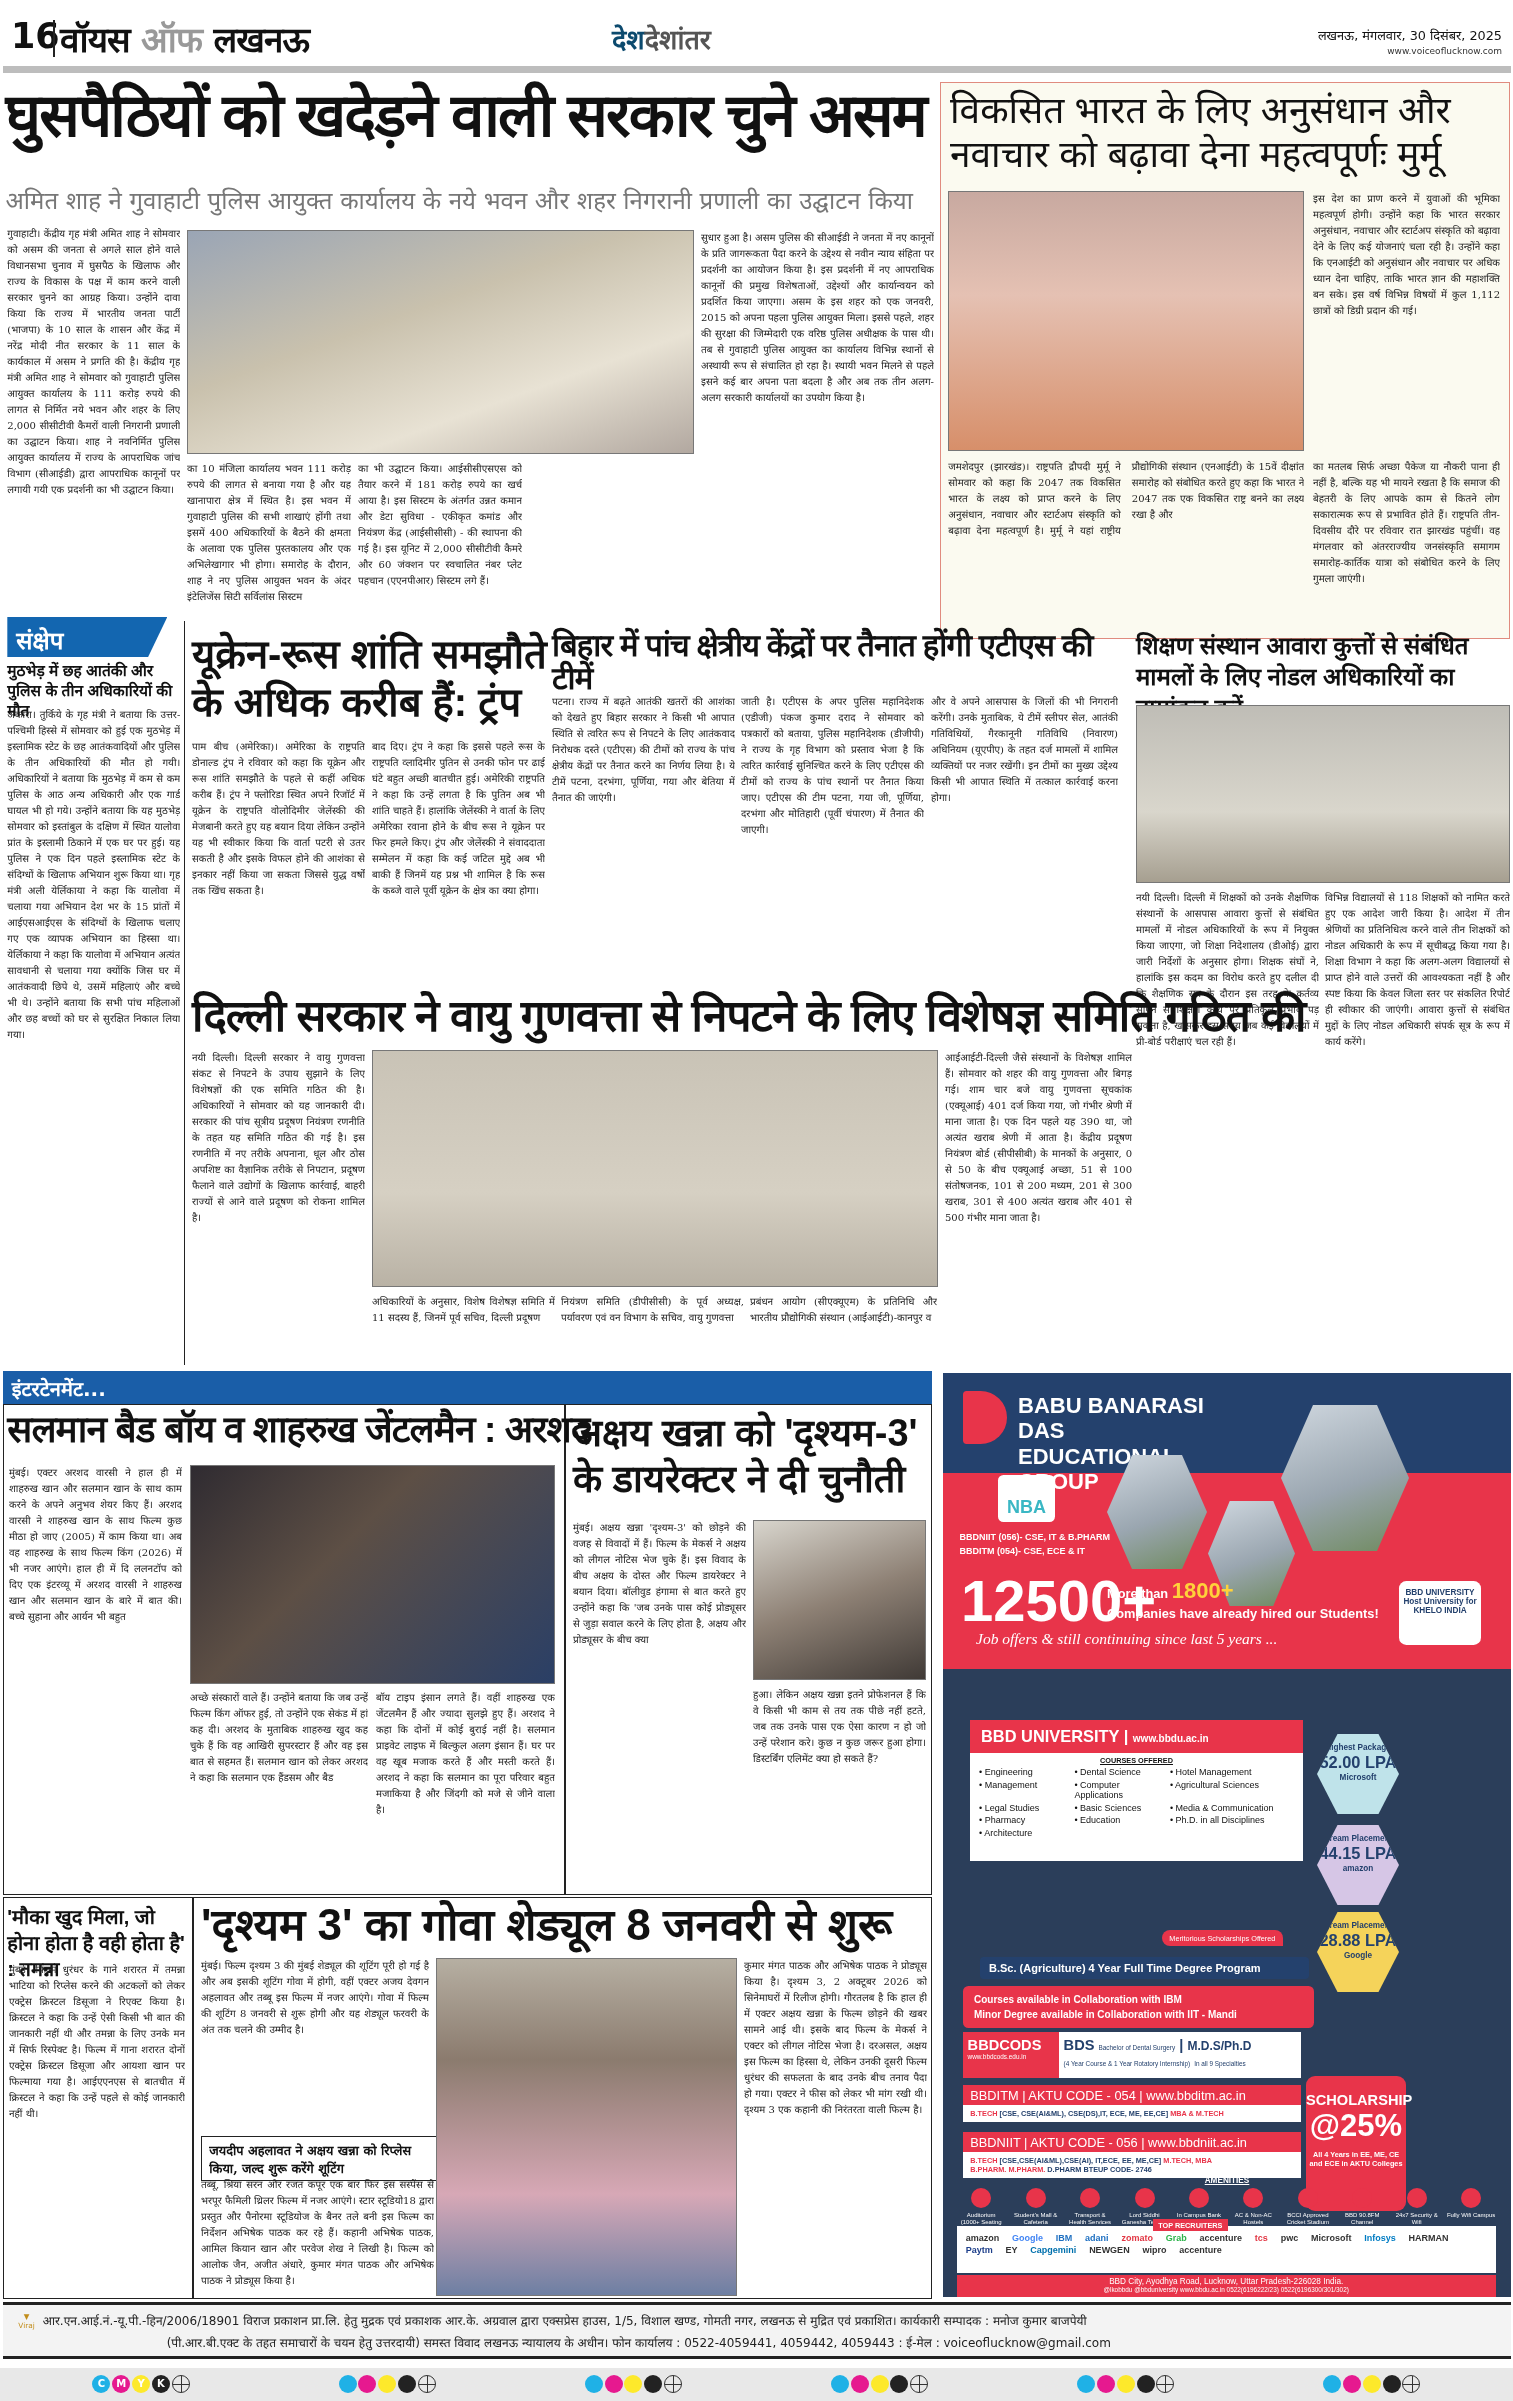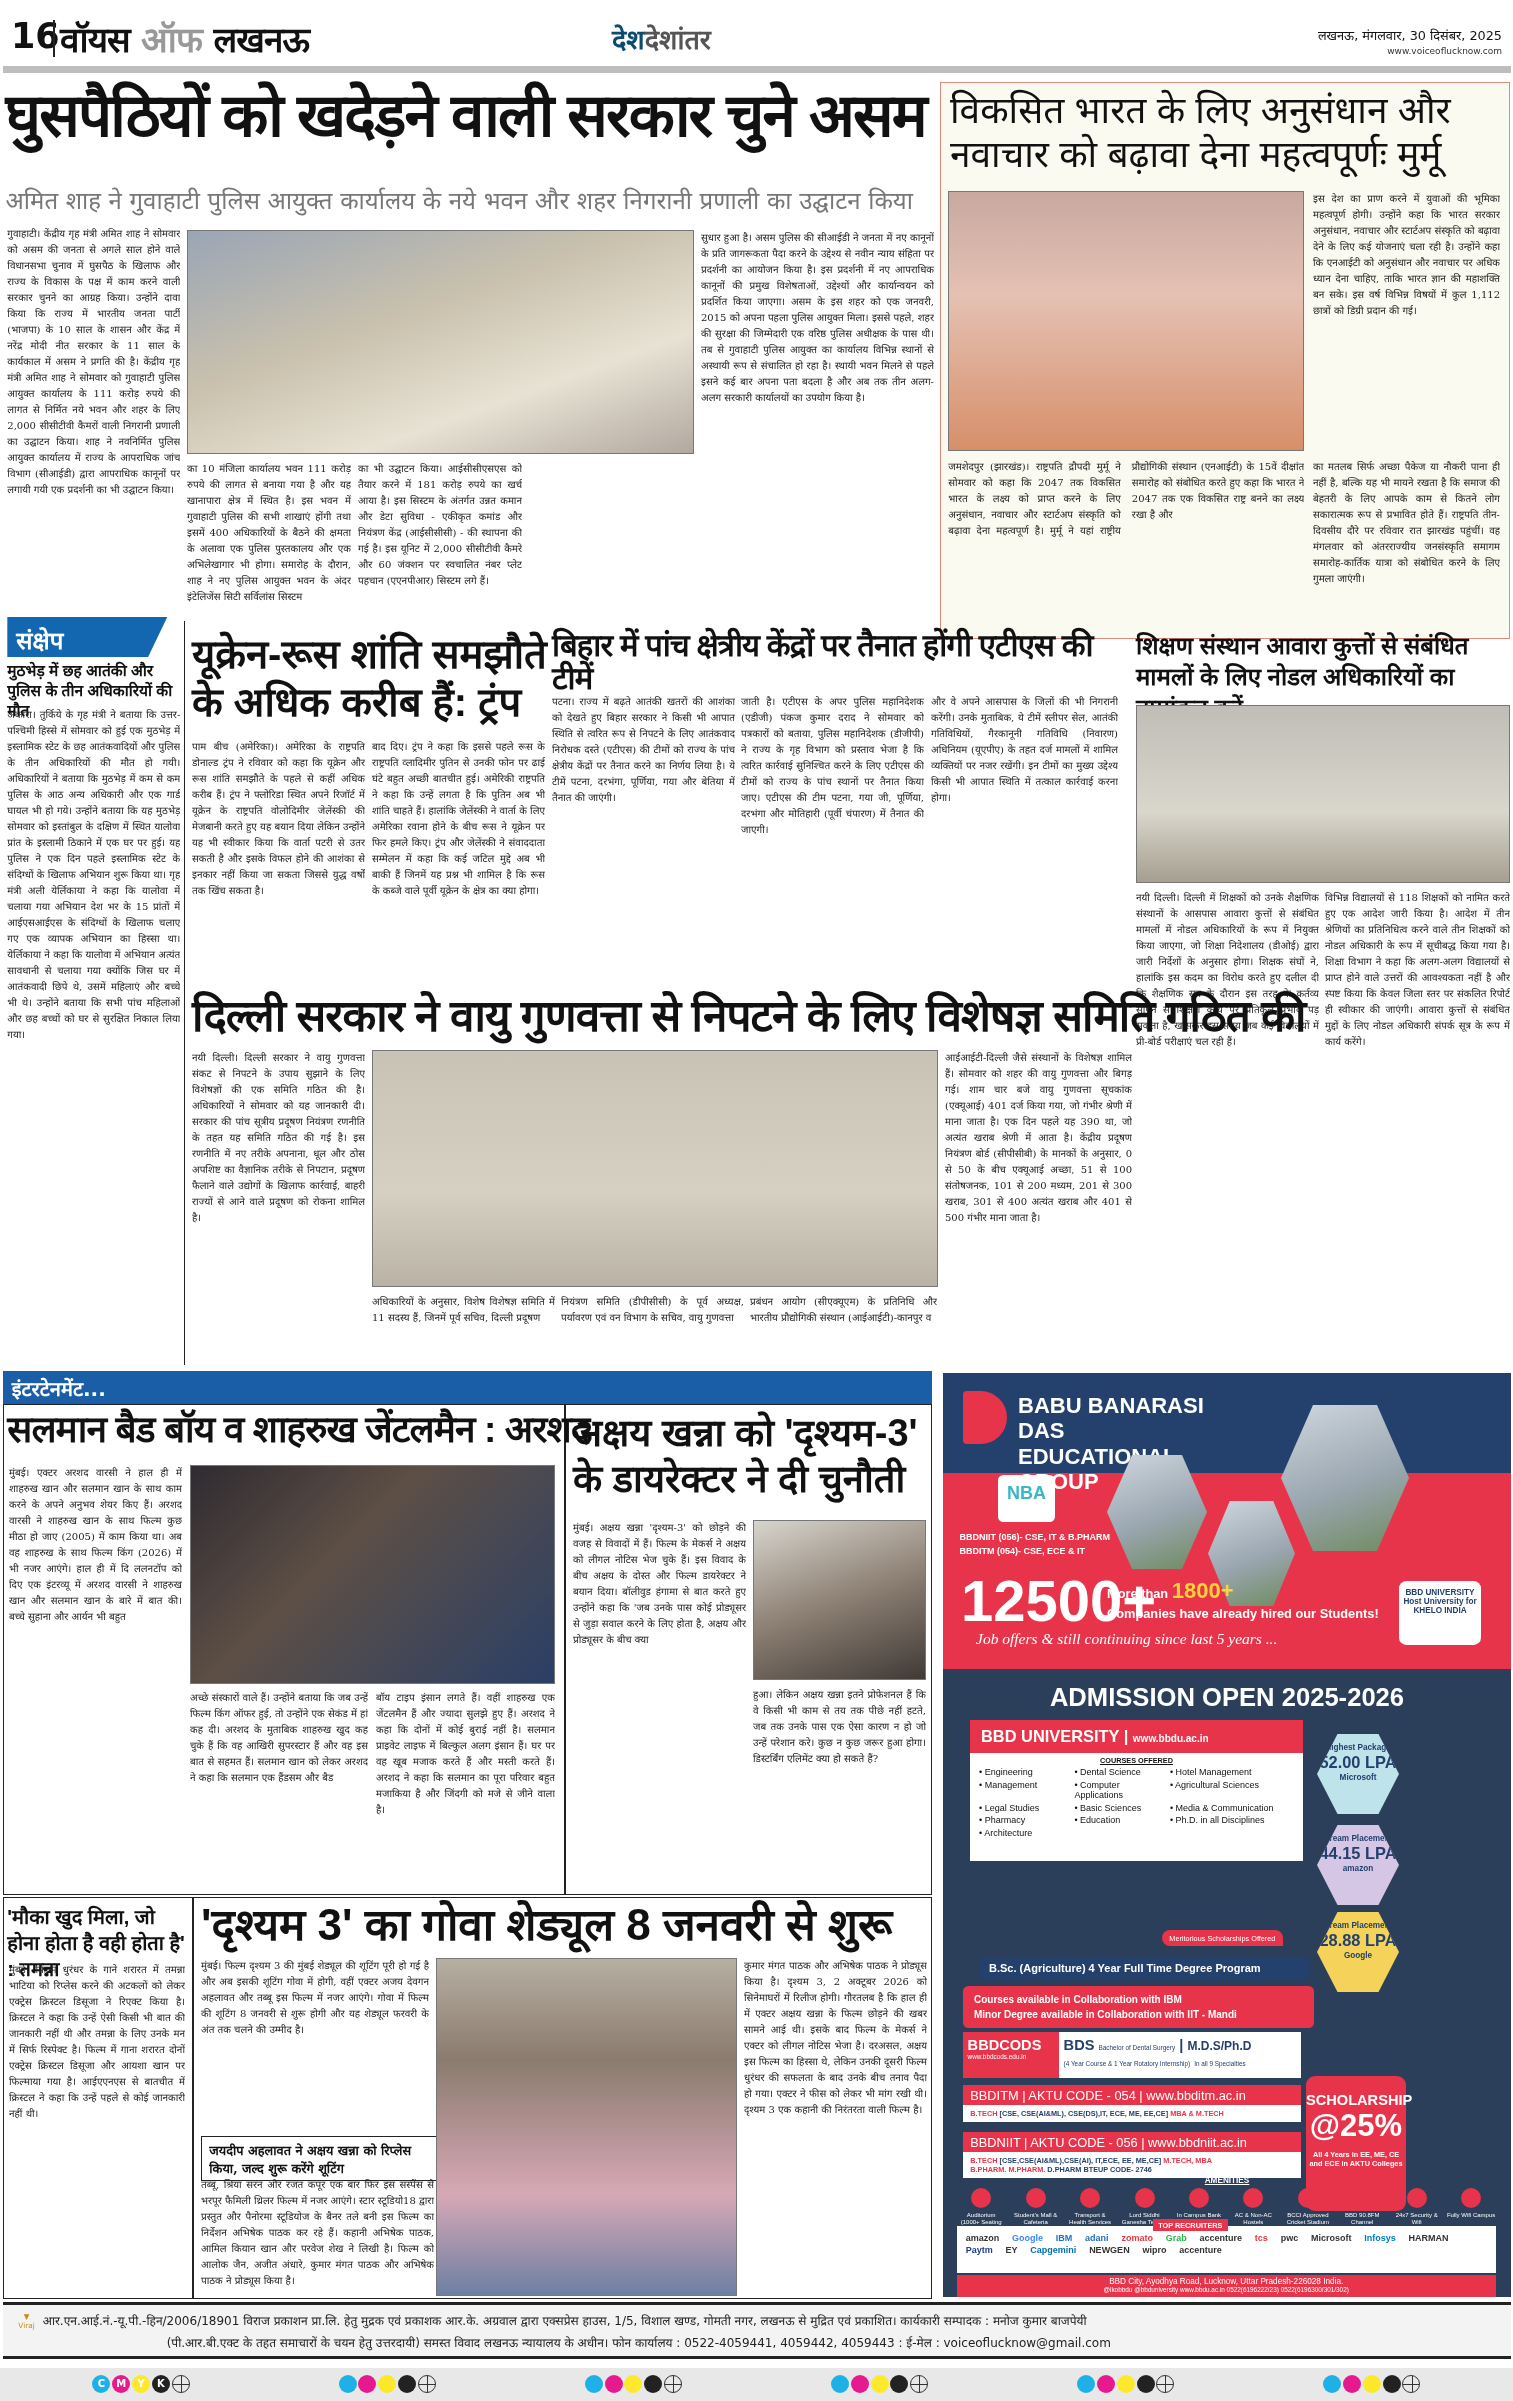--- a/index.html
+++ b/index.html
@@ -35,21 +35,21 @@
 .aksh-h{left:573px;top:1411px;width:361px;font-size:38px;line-height:1.2}
 .tam-h{left:7.3px;top:1904px;width:183px;font-size:20px;font-weight:bold;line-height:1.3}
 .drs-h{left:201px;top:1902px;width:730px;font-size:44px;white-space:nowrap}
 .caption{font-family:"DejaVu Serif",serif;font-size:12.8px;font-weight:bold;border:1.8px solid #222;padding:3.7px 7.3px;background:#fff}
 
 .ad{left:943px;top:1373px;width:568px;height:924px;background:#2b3e5a;overflow:hidden;font-family:"Liberation Sans",sans-serif}
 .ad-top{position:absolute;left:0;top:0;width:100%;height:100px;background:#24416d}
 .ad-red{position:absolute;left:0;top:100px;width:100%;height:196px;background:#e8344a}
 .ad-logo{position:absolute;left:20px;top:18px;width:44px;height:53px;background:#e8344a;border-radius:3.7px 27px 27px 3.7px}
 .ad-name{position:absolute;left:75px;top:20px;color:#fff;font-size:22px;font-weight:bold;line-height:1.15}
-.nba{position:absolute;left:55px;top:102px;width:57px;height:47px;background:#fff;border-radius:5.5px;color:#3ab7c4;font-weight:bold;font-size:18px;text-align:center;padding-top:8px}
+.nba{position:absolute;left:55px;top:102px;width:57px;height:47px;background:#fff;border-radius:5.5px;color:#3ab7c4;font-weight:bold;font-size:18px;text-align:center;padding-top:22px}
 .nba-lines{position:absolute;left:16.4px;top:157px;color:#fff;font-size:9px;font-weight:bold;line-height:1.6}
 .big12{position:absolute;left:18px;top:194px;color:#fff;font-size:58px;font-weight:bold}
 .more{position:absolute;left:164px;top:204px;color:#fff;font-size:12.8px;font-weight:bold;line-height:1.3}
 .more b{color:#ffd23a;font-size:22px}
 .joboff{position:absolute;left:33px;top:257px;color:#fff;font-size:15.5px;font-style:italic;font-family:"Liberation Serif",serif}
 .hex{position:absolute;clip-path:polygon(25% 0,75% 0,100% 50%,75% 100%,25% 100%,0 50%);background:linear-gradient(160deg,#cfd7df,#9aa6b0 55%,#6f8a5e)}
 .bbdu-badge{position:absolute;left:456px;top:208px;width:82px;height:64px;background:#fff;border-radius:7.3px;text-align:center;font-size:8.2px;font-weight:bold;padding-top:7.3px;color:#24416d}
 .adm{position:absolute;left:0;top:310px;width:100%;text-align:center;color:#fff;font-size:25.6px;font-weight:bold}
 .ubox{position:absolute;left:27px;top:347px;width:333px;height:141px;background:#fff}
 .ubox-h{background:#e8344a;color:#fff;font-weight:bold;font-size:16.4px;padding:7px 11px}
@@ -193,21 +193,20 @@
     <div>BBDITM (054)- CSE, ECE &amp; IT</div>
   </div>
   <div class="big12">12500+</div>
   <div class="more">
     <span>More than</span>
     <b>1800+</b><br>
     <span>Companies have already hired our Students!</span>
   </div>
   <div class="bbdu-badge">BBD UNIVERSITY Host University for KHELO INDIA</div>
   <div class="joboff">Job offers &amp; still continuing since last 5 years ...</div>
-  <div class="adm">ADMISSION OPEN 2025-2026</div>
   <div class="ubox">
     <div class="ubox-h"><span style="font-size:16.4px">BBD UNIVERSITY</span> | <span>www.bbdu.ac.in</span></div>
     <div class="courses-h">COURSES OFFERED</div>
     <div class="courses">
       <span>Engineering</span>
       <span>Dental Science</span>
       <span>Hotel Management</span>
       <span>Management</span>
       <span>Computer Applications</span>
       <span>Agricultural Sciences</span>

